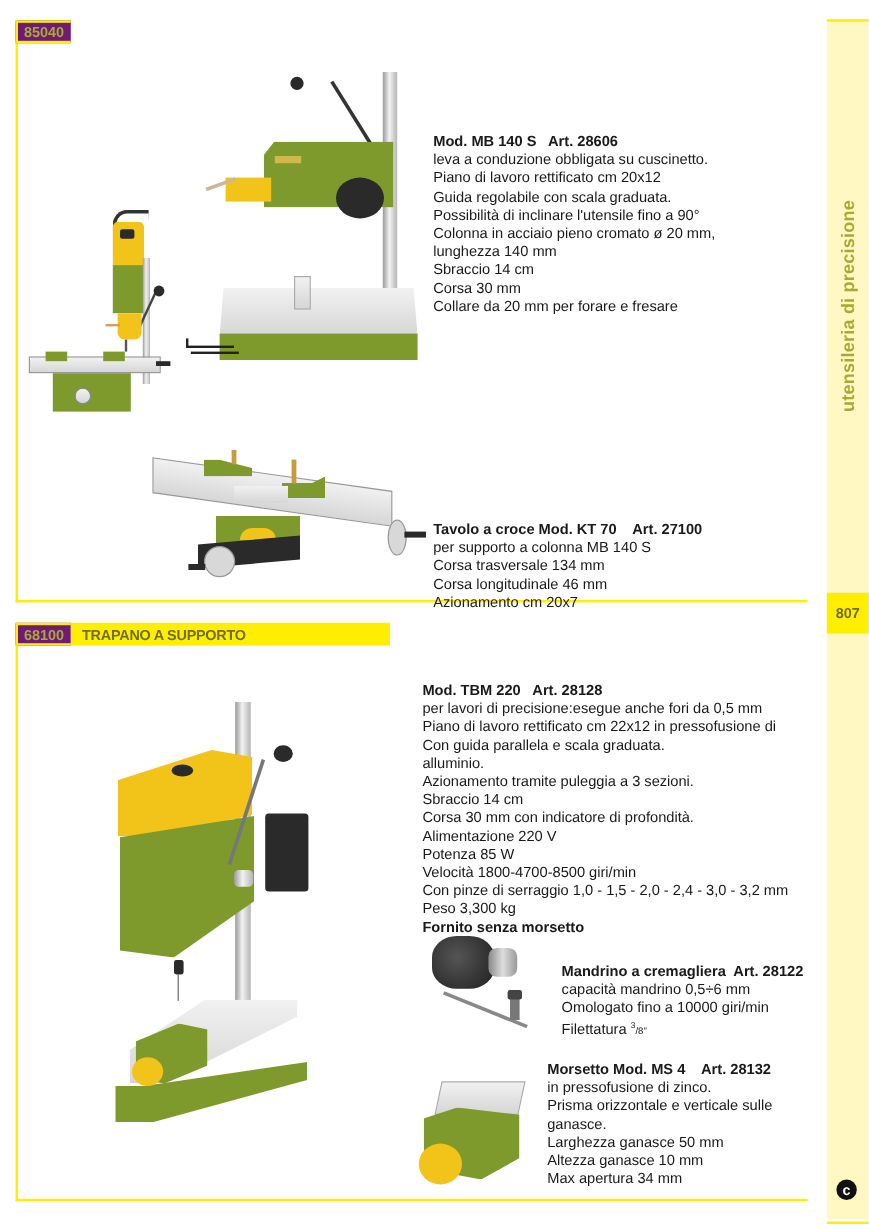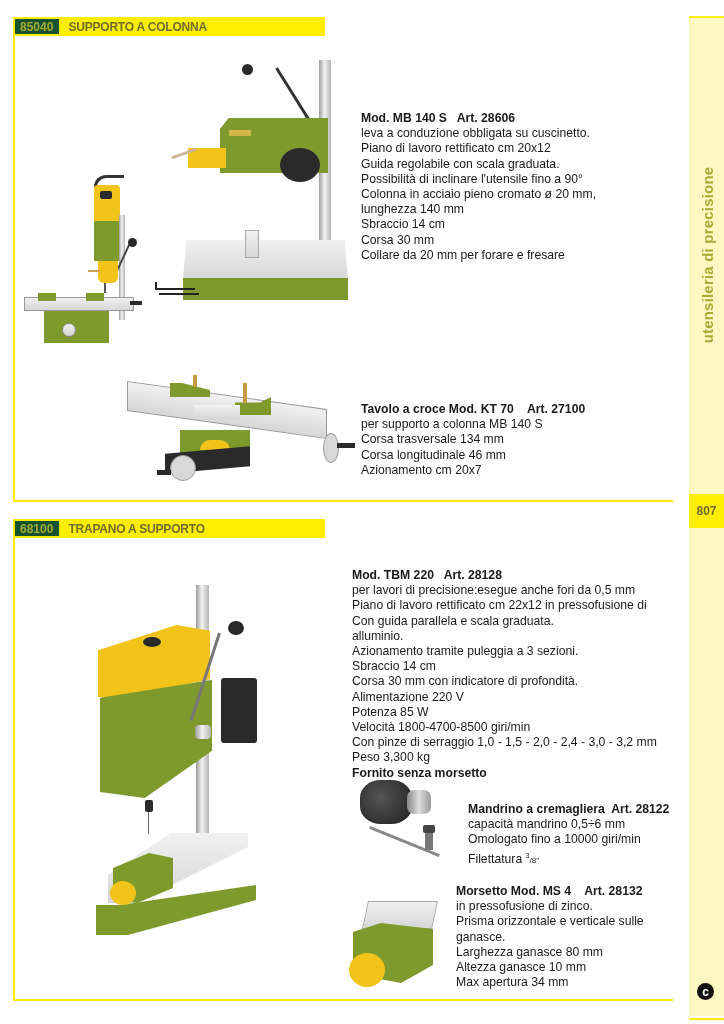--- a/index.html
+++ b/index.html
@@ -13,21 +13,21 @@
   .page-num { position: absolute; left: 689px; top: 494px; width: 35px; height: 34px; background: #ffee00; font-weight: bold; font-size: 12px; color: #6f6e23; display: flex; align-items: center; justify-content: center; }
   .sidebar-bottom-line { position: absolute; left: 689px; top: 1018px; width: 35px; height: 2px; background: #ffee00; }
   .copyright-icon { position: absolute; left: 697px; top: 983px; width: 17px; height: 17px; border-radius: 50%; background: #111; color: #fff; font-size: 12px; font-weight: bold; display: flex; align-items: center; justify-content: center; line-height: 1; }
 
   
   .section { position: absolute; left: 13px; width: 473px; border-left: 2px solid #ffee00; border-bottom: 2px solid #ffee00; }
   .section.s1 { top: 18px; height: 484px; width: 473px; }
   .section.s1 { width: 660px; }
   .section.s2 { top: 520px; height: 481px; width: 660px; }
   .section-header { position: absolute; left: -2px; top: -1px; height: 19px; display: flex; align-items: stretch; }
-  .section-code { background: #14532d; border: 2px solid #ffee00; border-right: none; color: #a5ac34; font-size: 12px; font-weight: bold; padding: 0 6px 0 5px; display: flex; align-items: center; }
+  .section-code { background: #701a75; border: 2px solid #ffee00; border-right: none; color: #a5ac34; font-size: 12px; font-weight: bold; padding: 0 6px 0 5px; display: flex; align-items: center; }
   .section-title { background: #ffee00; color: #6f6e23; font-size: 12px; font-weight: bold; width: 266px; padding-left: 9px; display: flex; align-items: center; letter-spacing: -0.2px; }
 
   
   .text-block { position: absolute; font-size: 12.2px; line-height: 15.2px; color: #1a1a1a; }
   .text-block .title { font-weight: bold; }
   .text-block .line { display: block; white-space: nowrap; }
   .text-block .bold { font-weight: bold; }
   sup.frac { font-size: 7px; vertical-align: 5px; }
 
   
@@ -45,21 +45,20 @@
 <div class="sidebar-label">
   <span>utensileria di precisione</span>
 </div>
 <div class="page-num">807</div>
 <div class="copyright-icon">c</div>
 <div class="sidebar-bottom-line"></div>
 
 <div class="section s1">
   <div class="section-header">
     <div class="section-code">85040</div>
-    <div class="section-title">SUPPORTO A COLONNA</div>
   </div>
 </div>
 
 <div class="illus" style="left:24px; top:175px; width:115px; height:185px;">
 
   <div style="position:absolute; left:70px; top:0; width:30px; height:20px; border-top:3px solid #333; border-left:3px solid #333; border-radius:12px 0 0 0;"></div>
 
   <div class="yellow" style="position:absolute; left:70px; top:10px; width:26px; height:38px; border-radius:4px;"></div>
   <div class="dark" style="position:absolute; left:76px; top:16px; width:12px; height:8px; border-radius:2px;"></div>
 
@@ -130,21 +129,21 @@
   <span class="line">Guida regolabile con scala graduata.</span>
   <span class="line">Possibilità di inclinare l'utensile fino a 90°</span>
   <span class="line">Colonna in acciaio pieno cromato ø 20 mm,</span>
   <span class="line">lunghezza 140 mm</span>
   <span class="line">Sbraccio 14 cm</span>
   <span class="line">Corsa 30 mm</span>
   <span class="line">Collare da 20 mm per forare e fresare</span>
 </div>
 
 <div class="text-block" style="left:361px; top:402px;">
-  <span class="line title" style="white-space:pre;">Tavolo a croce Mod. KT 70    Art. 27100</span>
+  <span class="line title" style="white-space:pre;margin-top:32px;">Tavolo a croce Mod. KT 70    Art. 27100</span>
   <span class="line">per supporto a colonna MB 140 S</span>
   <span class="line">Corsa trasversale 134 mm</span>
   <span class="line">Corsa longitudinale 46 mm</span>
   <span class="line">Azionamento cm 20x7</span>
 </div>
 
 <div class="section s2">
   <div class="section-header">
     <div class="section-code">68100</div>
     <div class="section-title">TRAPANO A SUPPORTO</div>
@@ -215,16 +214,16 @@
     <span>Filettatura</span>
     <sup class="frac">3</sup><span style="font-size:8px;">/8"</span>
   </span>
 </div>
 
 <div class="text-block" style="left:456px; top:884px;">
   <span class="line title" style="white-space:pre;">Morsetto Mod. MS 4    Art. 28132</span>
   <span class="line">in pressofusione di zinco.</span>
   <span class="line">Prisma orizzontale e verticale sulle</span>
   <span class="line">ganasce.</span>
-  <span class="line">Larghezza ganasce 80 mm</span>
+  <span class="line">Larghezza ganasce 50 mm</span>
   <span class="line">Altezza ganasce 10 mm</span>
   <span class="line">Max apertura 34 mm</span>
 </div>
 
 </body></html>

